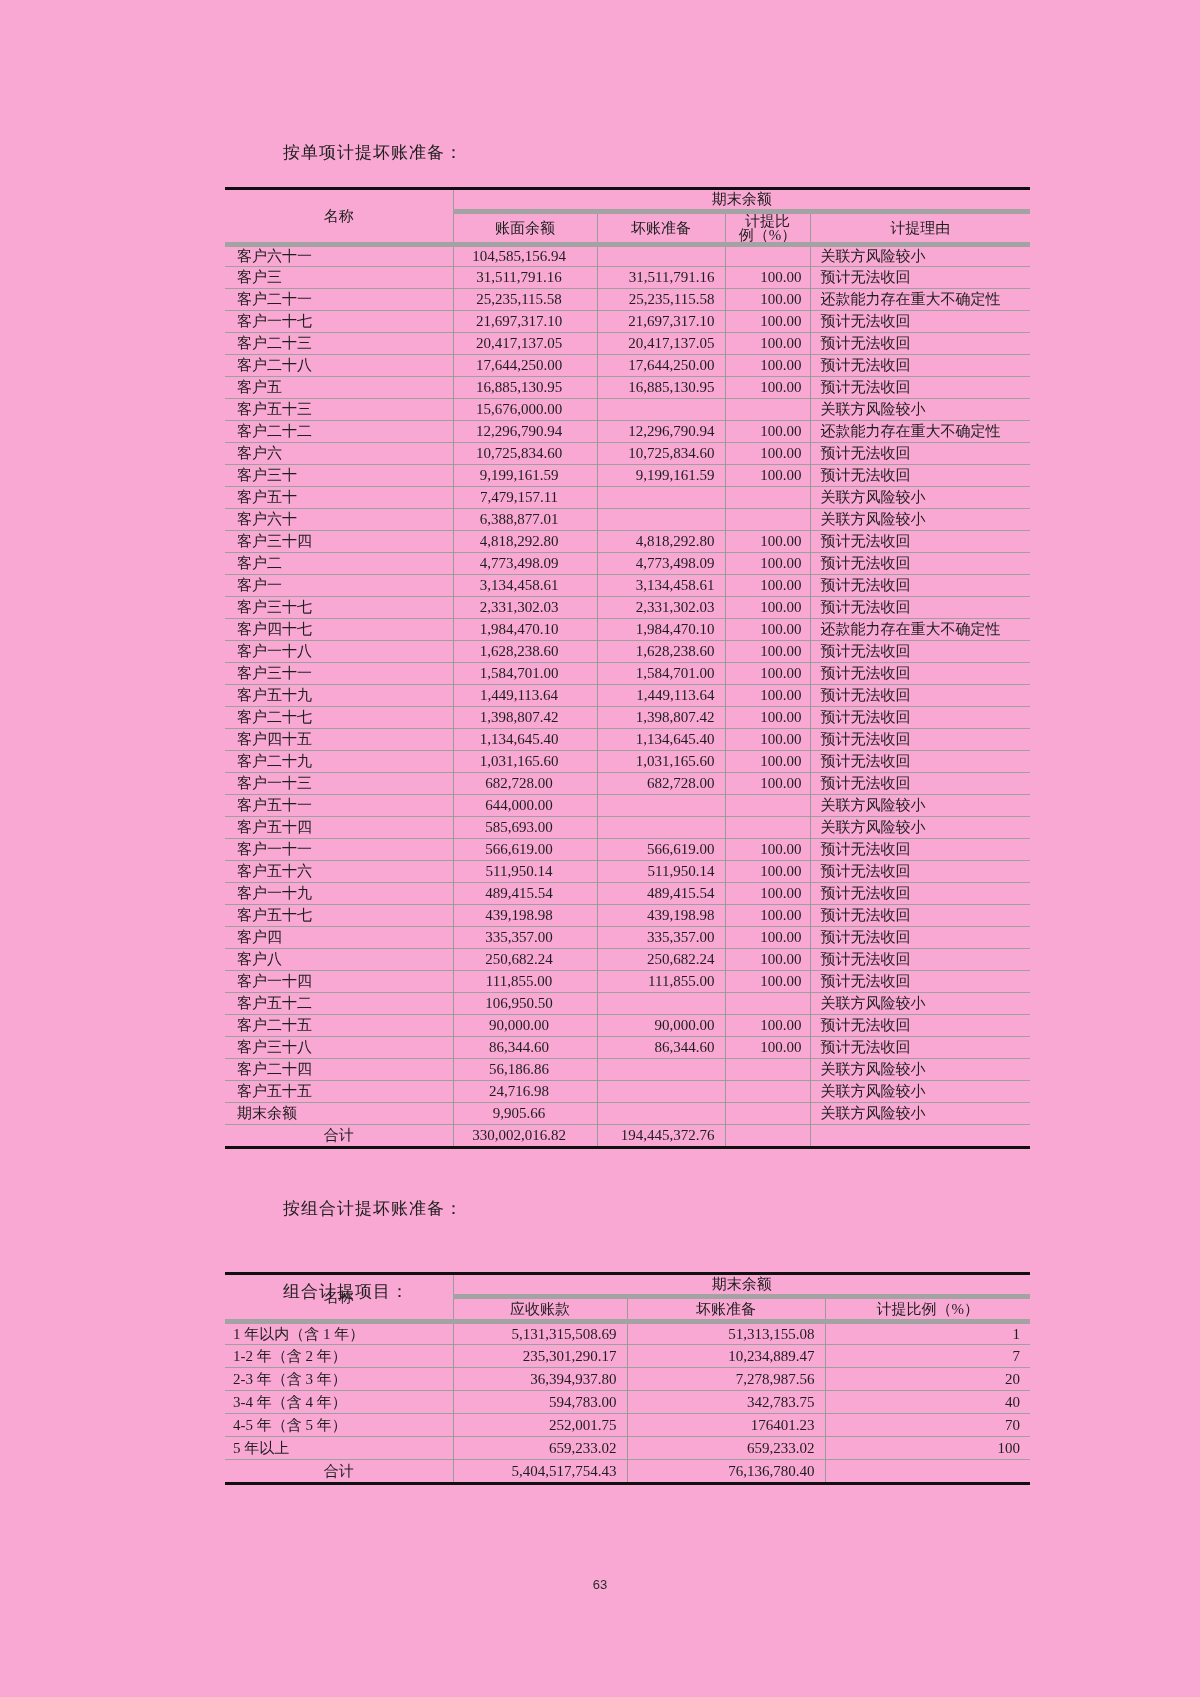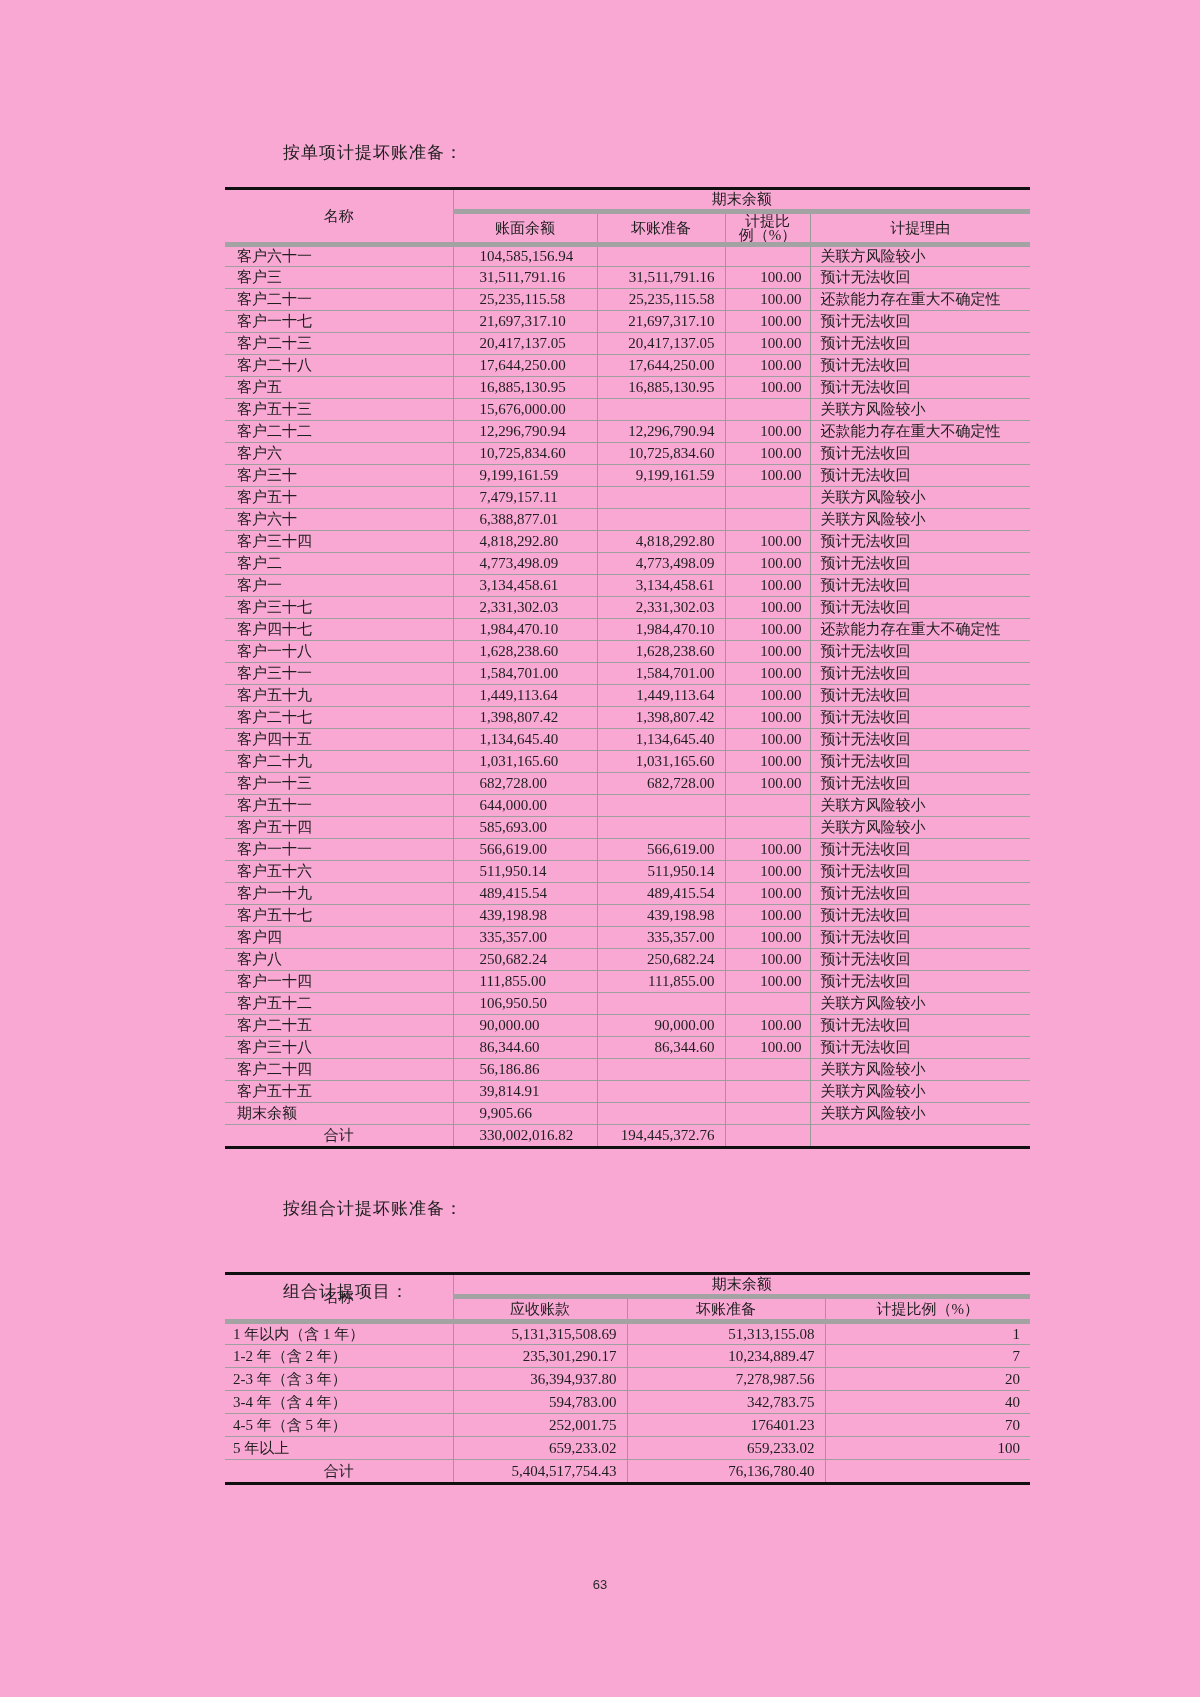--- a/index.html
+++ b/index.html
@@ -29,21 +29,21 @@
   tr.data td,tr.total td{border-top:1px solid #9f9f9f;}
 
   
   #table1 tr.h1{height:21px;}
   #table1 tr.h2{height:27px;}
   #table1 tr.data{height:22px;}
   #table1 tr.total{height:23px;}
   #table1 th{text-align:center;}
   #table1 .ratio-head div{line-height:14px;font-size:15px;}
   #table1 td.c0{text-align:left;padding-left:12px;}
-  #table1 td.c1{text-align:left;padding-right:12px;padding-left:26px;}
+  #table1 td.c1{text-align:center;padding-right:12px;}
   #table1 td.c2{text-align:right;padding-right:10px;}
   #table1 td.c3{text-align:right;padding-right:8px;}
   #table1 td.c4{text-align:left;padding-left:10px;}
   #table1 tr.total td.c0{text-align:center;padding-left:0;}
 
   
   #table2 tr.h1{height:23px;}
   #table2 tr.h2{height:25px;}
   #table2 tr.data{height:23px;}
   #table2 tr.total{height:24px;}
@@ -351,21 +351,21 @@
         </tr>
         <tr class="data">
           <td class="c0 bR">客户二十四</td>
           <td class="c1 bR">56,186.86</td>
           <td class="c2 bR"></td>
           <td class="c3 bR"></td>
           <td class="c4">关联方风险较小</td>
         </tr>
         <tr class="data">
           <td class="c0 bR">客户五十五</td>
-          <td class="c1 bR">39,814.91</td>
+          <td class="c1 bR">24,716.98</td>
           <td class="c2 bR"></td>
           <td class="c3 bR"></td>
           <td class="c4">关联方风险较小</td>
         </tr>
         <tr class="data">
           <td class="c0 bR">期末余额</td>
           <td class="c1 bR">9,905.66</td>
           <td class="c2 bR"></td>
           <td class="c3 bR"></td>
           <td class="c4">关联方风险较小</td>

